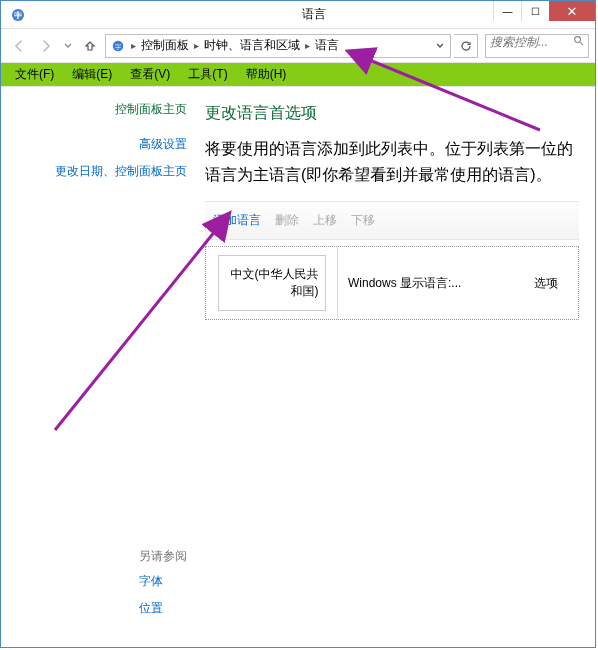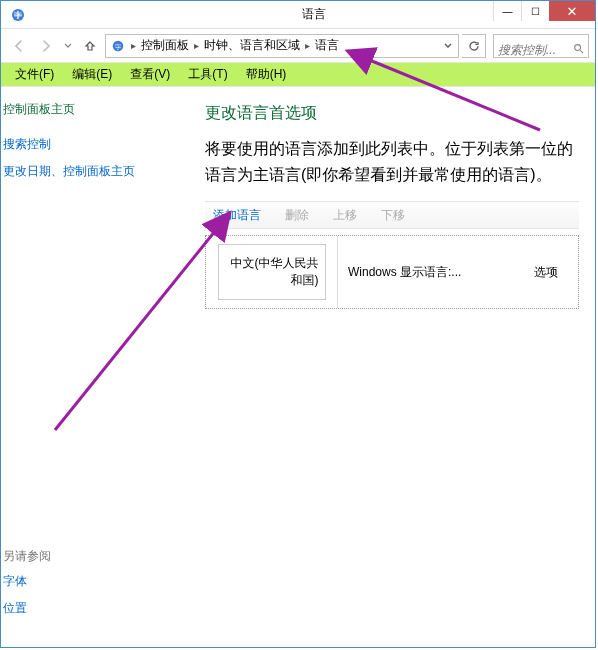--- a/index.html
+++ b/index.html
@@ -110,56 +110,57 @@
   }
   .refresh-btn {
     width: 24px; height: 24px;
     border: 1px solid #c0c0c0;
     border-left: none;
     display:flex; align-items:center; justify-content:center;
     color:#555;
     cursor:pointer;
   }
   .searchbox {
-    width: 96px; height: 24px;
+    width: 104px; height: 24px;
     border: 1px solid #c0c0c0;
     margin-left: 4px;
-    display:flex; align-items:flex-end;
+    display:flex; align-items:flex-start;
     padding: 0 4px;
     color:#888;
   }
   .searchbox input {
     border:none; outline:none; width:100%;
     font-size:12px; color:#666; font-style:italic;
     background:transparent;
   }
   .search-mag { margin-left:auto; color:#888; }
   
   .menubar {
     height: 24px;
     display:flex; align-items:center;
     padding: 0 6px;
     gap: 2px;
     border-bottom: 1px solid #e6e6e6;
-    background:#bef264;
+    background:#84cc16;
   }
   .menuitem {
     padding: 2px 8px;
     cursor:pointer;
   }
   
   .body {
     display:flex;
     height: calc(100% - 28px - 34px - 24px);
   }
   .leftpane {
     width: 196px;
     padding: 14px 10px 10px 2px;
     display:flex;
     flex-direction:column;
+    align-items:flex-end;
   }
   .cp-home {
     color:#0c6b35; 
     font-size: 12px;
     margin-bottom: 18px;
   }
   .cp-link {
     color:#0066cc;
     margin-bottom: 10px;
     cursor:pointer;
@@ -176,23 +177,23 @@
     font-weight: 400;
     margin: 6px 0 12px 0;
   }
   .desc {
     font-size:16px;
     color:#000;
     line-height: 1.6;
     margin-bottom: 14px;
   }
   .toolbar {
-    height: 28px;
+    height: 39px;
     display:flex; align-items:center;
-    gap: 24px;
+    gap: 14px;
     border-top:1px solid #e6e6e6;
     border-bottom:1px solid #e6e6e6;
     background: linear-gradient(#fdfdfd,#f4f4f4);
     padding: 8px 8px;
     font-size:12px;
   }
   .toolbar .tbtn { color:#0066cc; cursor:pointer; }
   .toolbar .tbtn.disabled { color:#aaa; cursor:default; }
   .lang-list {
     border:1px dotted #999;
@@ -318,21 +319,21 @@
     <div class="menuitem">文件(F)</div>
     <div class="menuitem">编辑(E)</div>
     <div class="menuitem">查看(V)</div>
     <div class="menuitem">工具(T)</div>
     <div class="menuitem">帮助(H)</div>
   </div>
 
   <div class="body">
     <div class="leftpane">
       <div class="cp-home">控制面板主页</div>
-      <div class="cp-link">搜索控制</div>
+      <div class="cp-link">高级设置</div>
       <div class="cp-link">更改日期、控制面板主页</div>
 
       <div class="see-also-block">
         <div class="see-also-label">另请参阅</div>
         <div class="cp-link">字体</div>
         <div class="cp-link">位置</div>
       </div>
     </div>
 
     <div class="rightpane">

